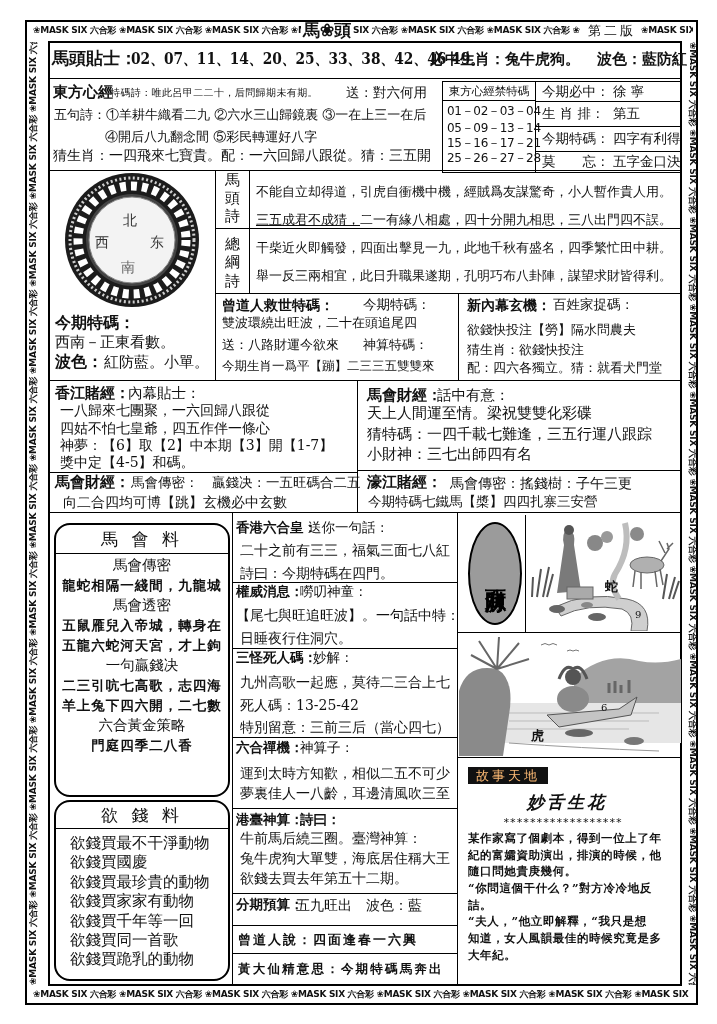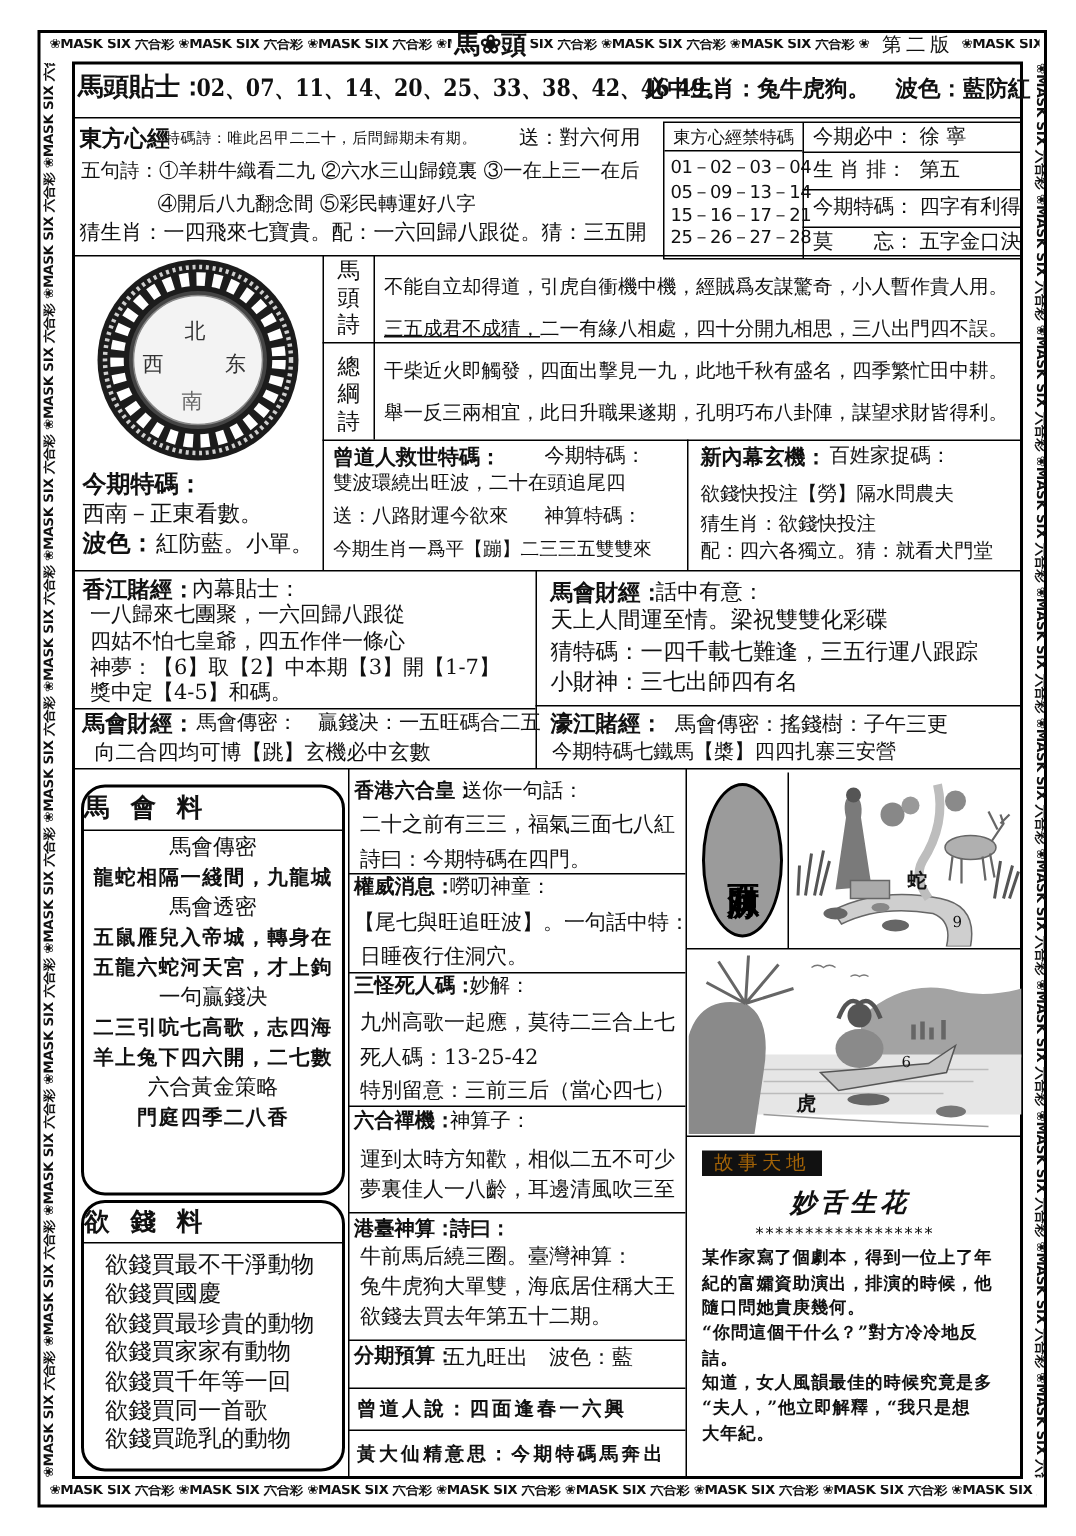--- a/index.html
+++ b/index.html
@@ -7,21 +7,21 @@
 .t{position:absolute;white-space:nowrap;line-height:1}
 .sans{font-family:"DejaVu Sans",sans-serif}
 .b{font-weight:bold}
 .hl{position:absolute;height:0;border-top:1.6px solid #000}
 .vl{position:absolute;width:0;border-left:1.6px solid #000}
 .strip{position:absolute;white-space:nowrap;overflow:hidden;font-family:"DejaVu Sans",sans-serif;font-weight:bold;font-size:9px;letter-spacing:-0.3px;color:#111;line-height:1}
 .vstrip{position:absolute;overflow:hidden;white-space:nowrap;font-family:"DejaVu Sans",sans-serif;font-weight:bold;font-size:9px;letter-spacing:-0.2px;writing-mode:vertical-rl;text-orientation:sideways;line-height:1}
 .box{position:absolute}
 .cell{position:absolute}
 .rbox{position:absolute;border:2px solid #000;border-radius:16px;overflow:hidden}
-.rbox .ttl{height:29px;border-bottom:1.6px solid #000;text-align:left;font-family:"DejaVu Sans",sans-serif;font-weight:bold;font-size:17px;line-height:29px;letter-spacing:4px}
+.rbox .ttl{height:29px;border-bottom:1.6px solid #000;text-align:center;font-family:"DejaVu Sans",sans-serif;font-weight:normal;font-size:17px;line-height:29px;letter-spacing:4px}
 .mh-lines{text-align:center;padding-top:1px}
 .mh-lines div{height:20px;line-height:20px;white-space:nowrap}
 .mh-h{font-family:"DejaVu Sans",sans-serif;font-size:14.5px}
 .mh-p{font-size:13.5px;letter-spacing:1px;font-weight:bold}
 .yq-lines{padding:5px 0 0 14px}
 .yq-lines div{height:19.4px;line-height:19.4px;font-size:15.5px;white-space:nowrap}
 .story{position:absolute;left:468px;top:830px;width:205px}
 .story div{height:16.7px;line-height:16.7px;font-size:11.5px;letter-spacing:0.6px;font-weight:bold;white-space:nowrap}
 </style>
 </head>
@@ -261,25 +261,25 @@
   <circle cx="114" cy="44" r="8" fill="#555"></circle>
   <path d="M100 46 Q106 30 114 36 Q122 30 128 46" stroke="#555" stroke-width="3" fill="none"></path>
   <ellipse cx="120" cy="100" rx="14" ry="4" fill="#666"></ellipse>
     <ellipse cx="175" cy="108" rx="10" ry="4" fill="#777"></ellipse>
   <path d="M50 110 Q120 115 200 118" stroke="#999" stroke-width="1" fill="none"></path>
   <text x="142" y="78" font-size="10" fill="#111">6</text>
   <text x="72" y="107" font-size="13" font-weight="bold" fill="#111">虎</text>
 </svg>
 <div class="hl" style="left:458px;top:757px;width:223px"></div>
 
-<div class="t sans" style="left:468px;top:767px;width:80px;height:17px;line-height:17px;background:#111;color:#a16207;font-size:13px;letter-spacing:3px;text-align:center">故事天地</div>
+<div class="t sans" style="left:468px;top:767px;width:80px;height:17px;line-height:17px;background:#111;color:#fdba74;font-size:13px;letter-spacing:3px;text-align:center">故事天地</div>
 <div class="t b" style="left:527px;top:794px;font-size:17px;letter-spacing:3px;font-style:italic">妙舌生花</div>
 <div class="t" style="left:503px;top:817px;font-size:11px;font-family:'DejaVu Sans Mono',monospace">******************</div>
 <div class="story">
   <div>某作家寫了個劇本，得到一位上了年</div>
   <div>紀的富孀資助演出，排演的時候，他</div>
   <div>隨口問她貴庚幾何。</div>
   <div>“你問這個干什么？”對方冷冷地反</div>
   <div>詰。</div>
+  <div>“夫人，”他立即解釋，“我只是想</div>
   <div>知道，女人風韻最佳的時候究竟是多</div>
-  <div>“夫人，”他立即解釋，“我只是想</div>
   <div>大年紀。</div>
 </div>
 
 </body></html>

